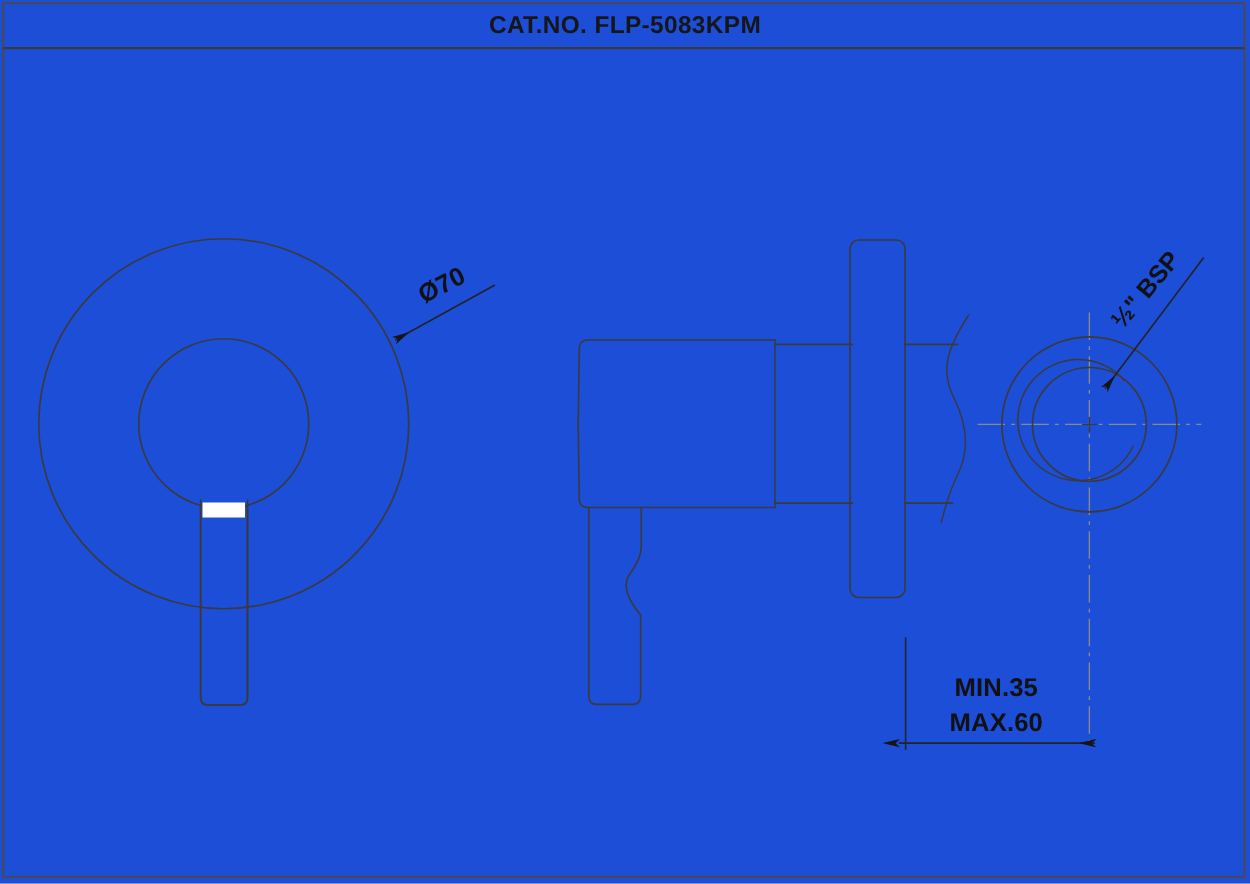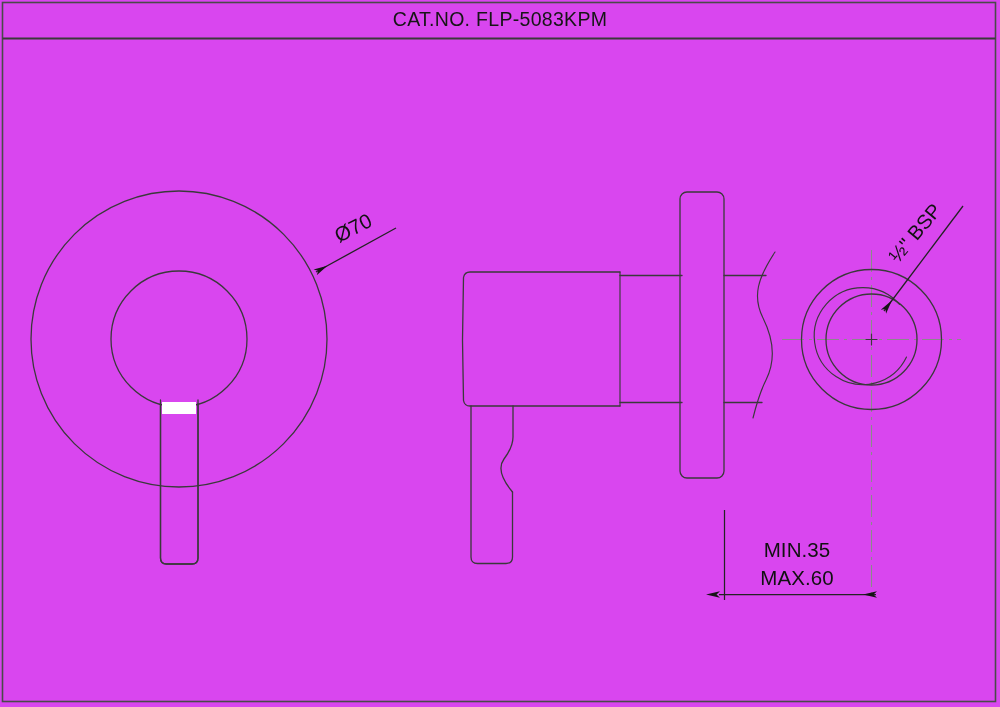--- a/index.html
+++ b/index.html
@@ -10,21 +10,22 @@
   body {
     width: 1000px;
     height: 707px;
     font-family: "Liberation Sans", sans-serif;
     overflow: hidden;
   }
   #sheet {
     position: relative;
     width: 1000px;
     height: 707px;
-    background: #d946ef;
+    background: #1d4ed8;
+    font-weight: bold;
   }
   #drawing-svg {
     position: absolute;
     left: 0;
     top: 0;
     width: 1000px;
     height: 707px;
     display: block;
   }
   .frame-line {

